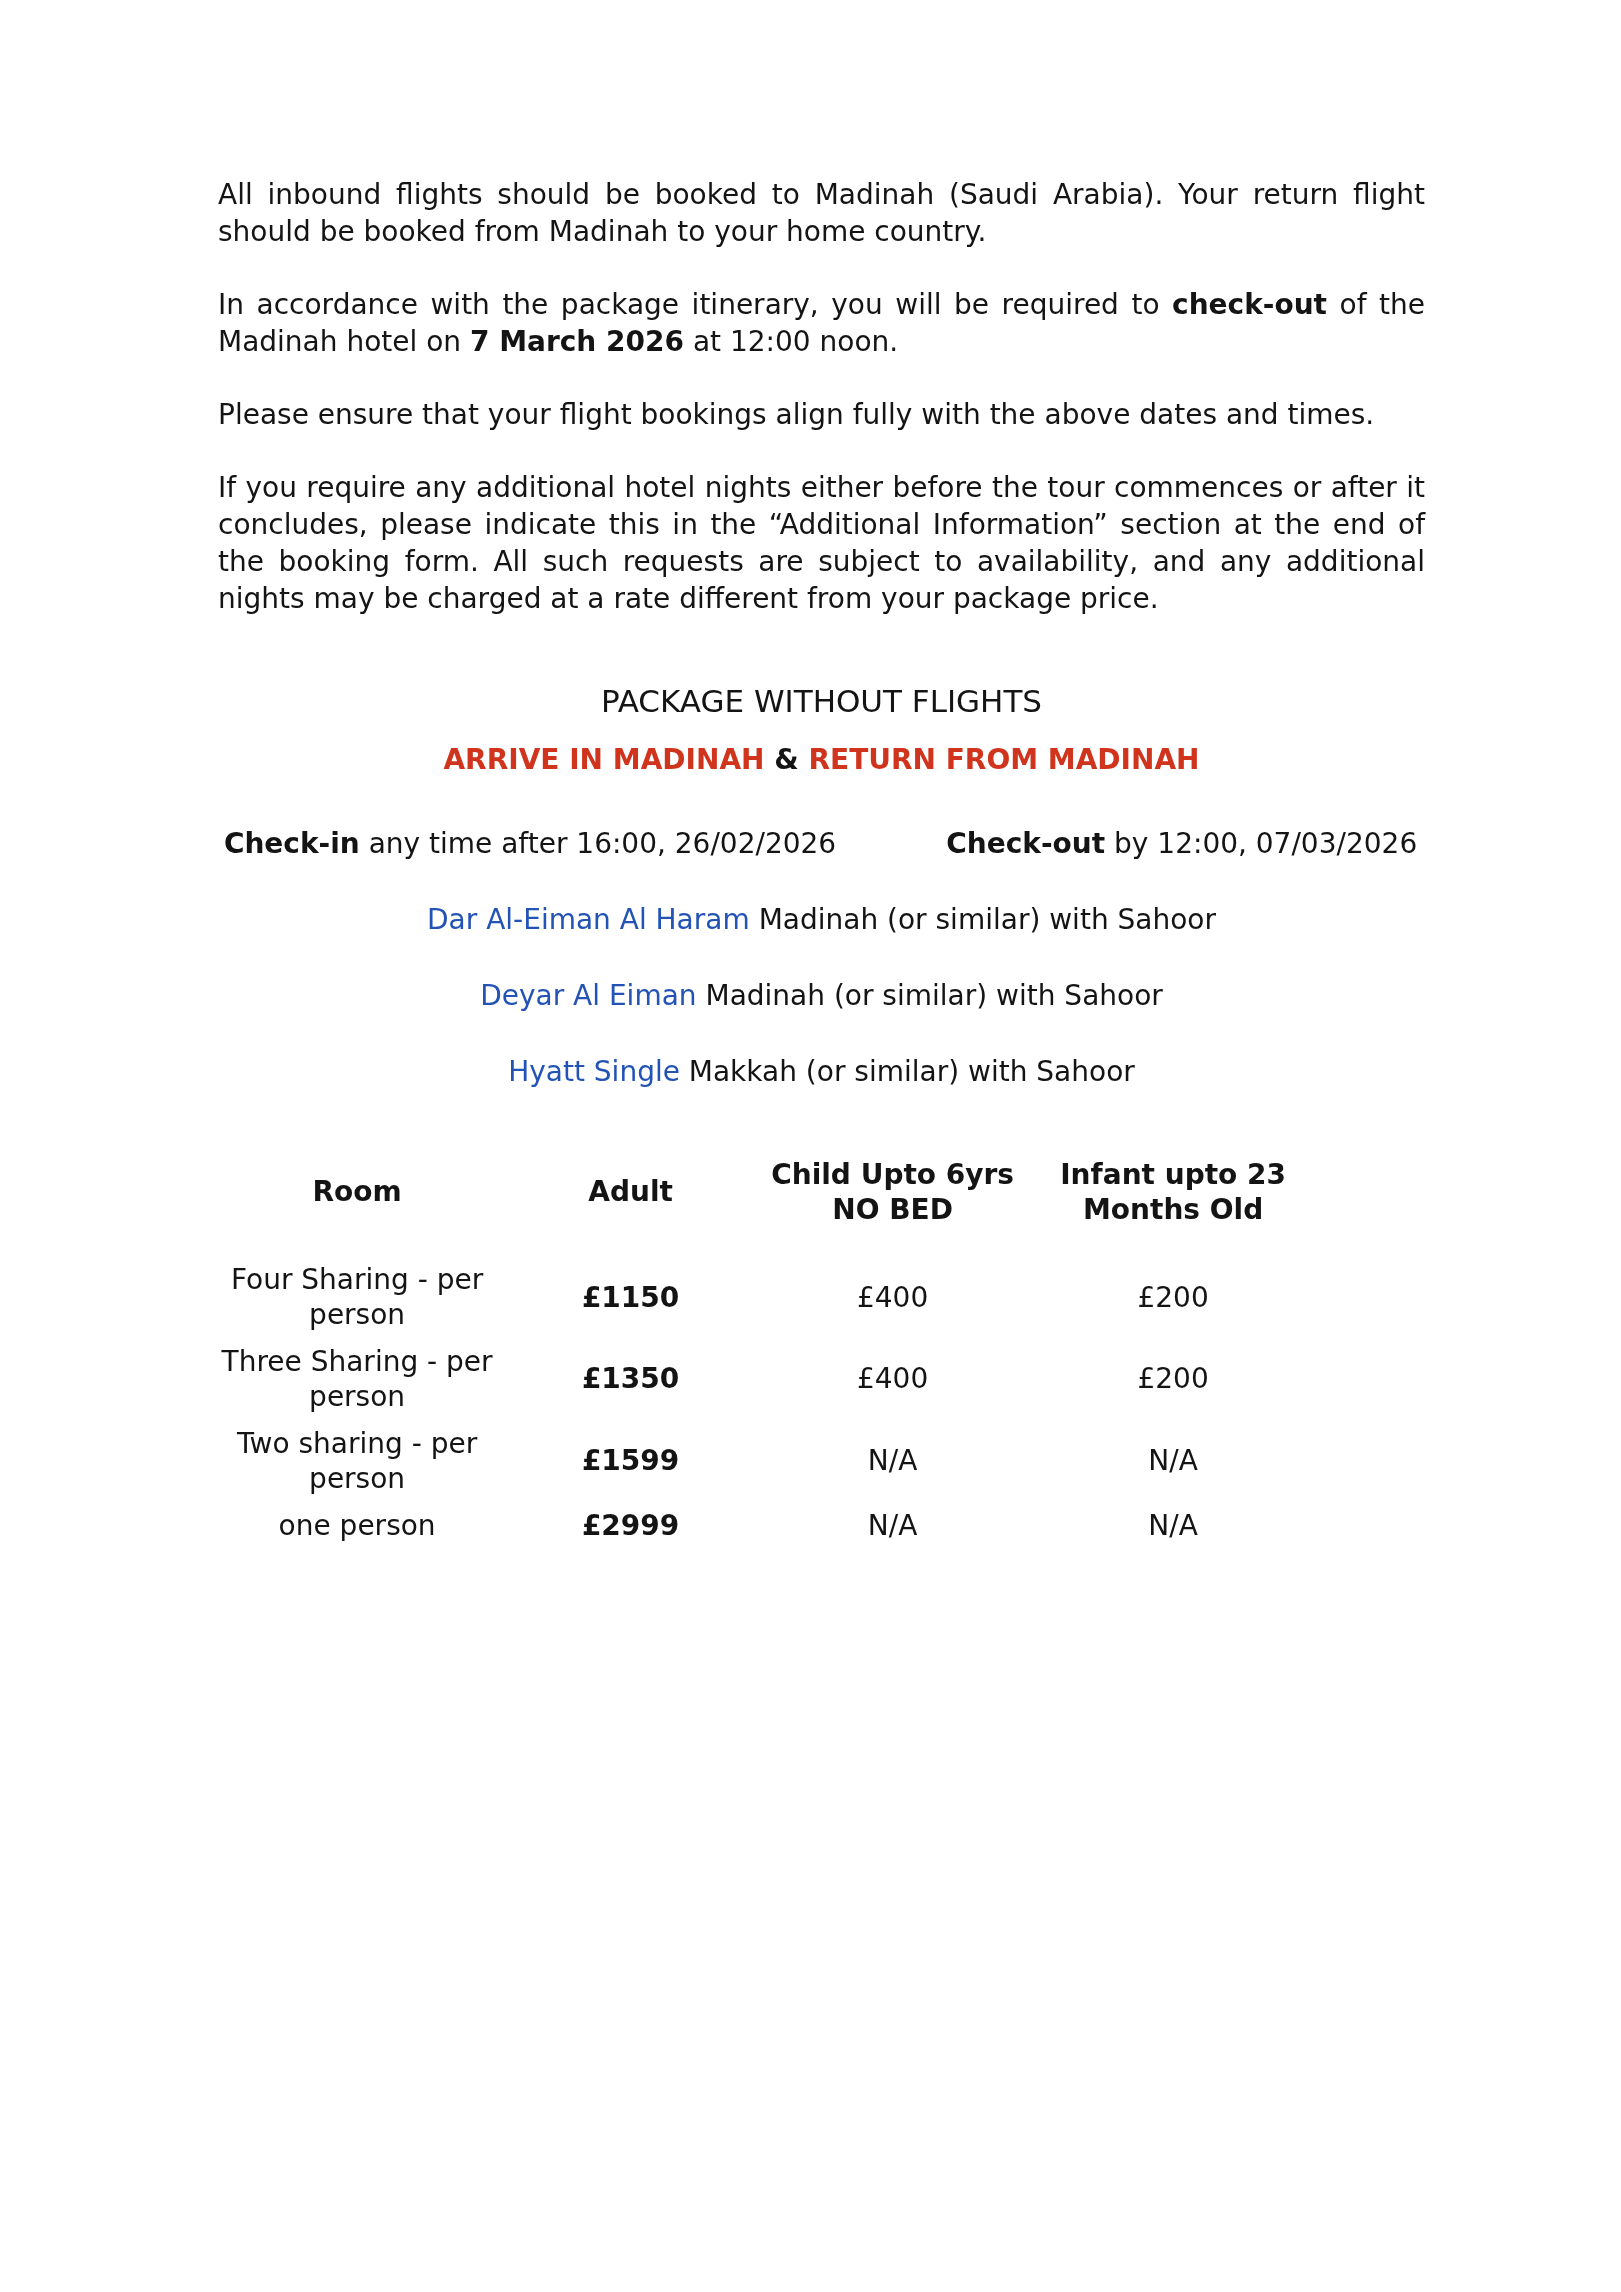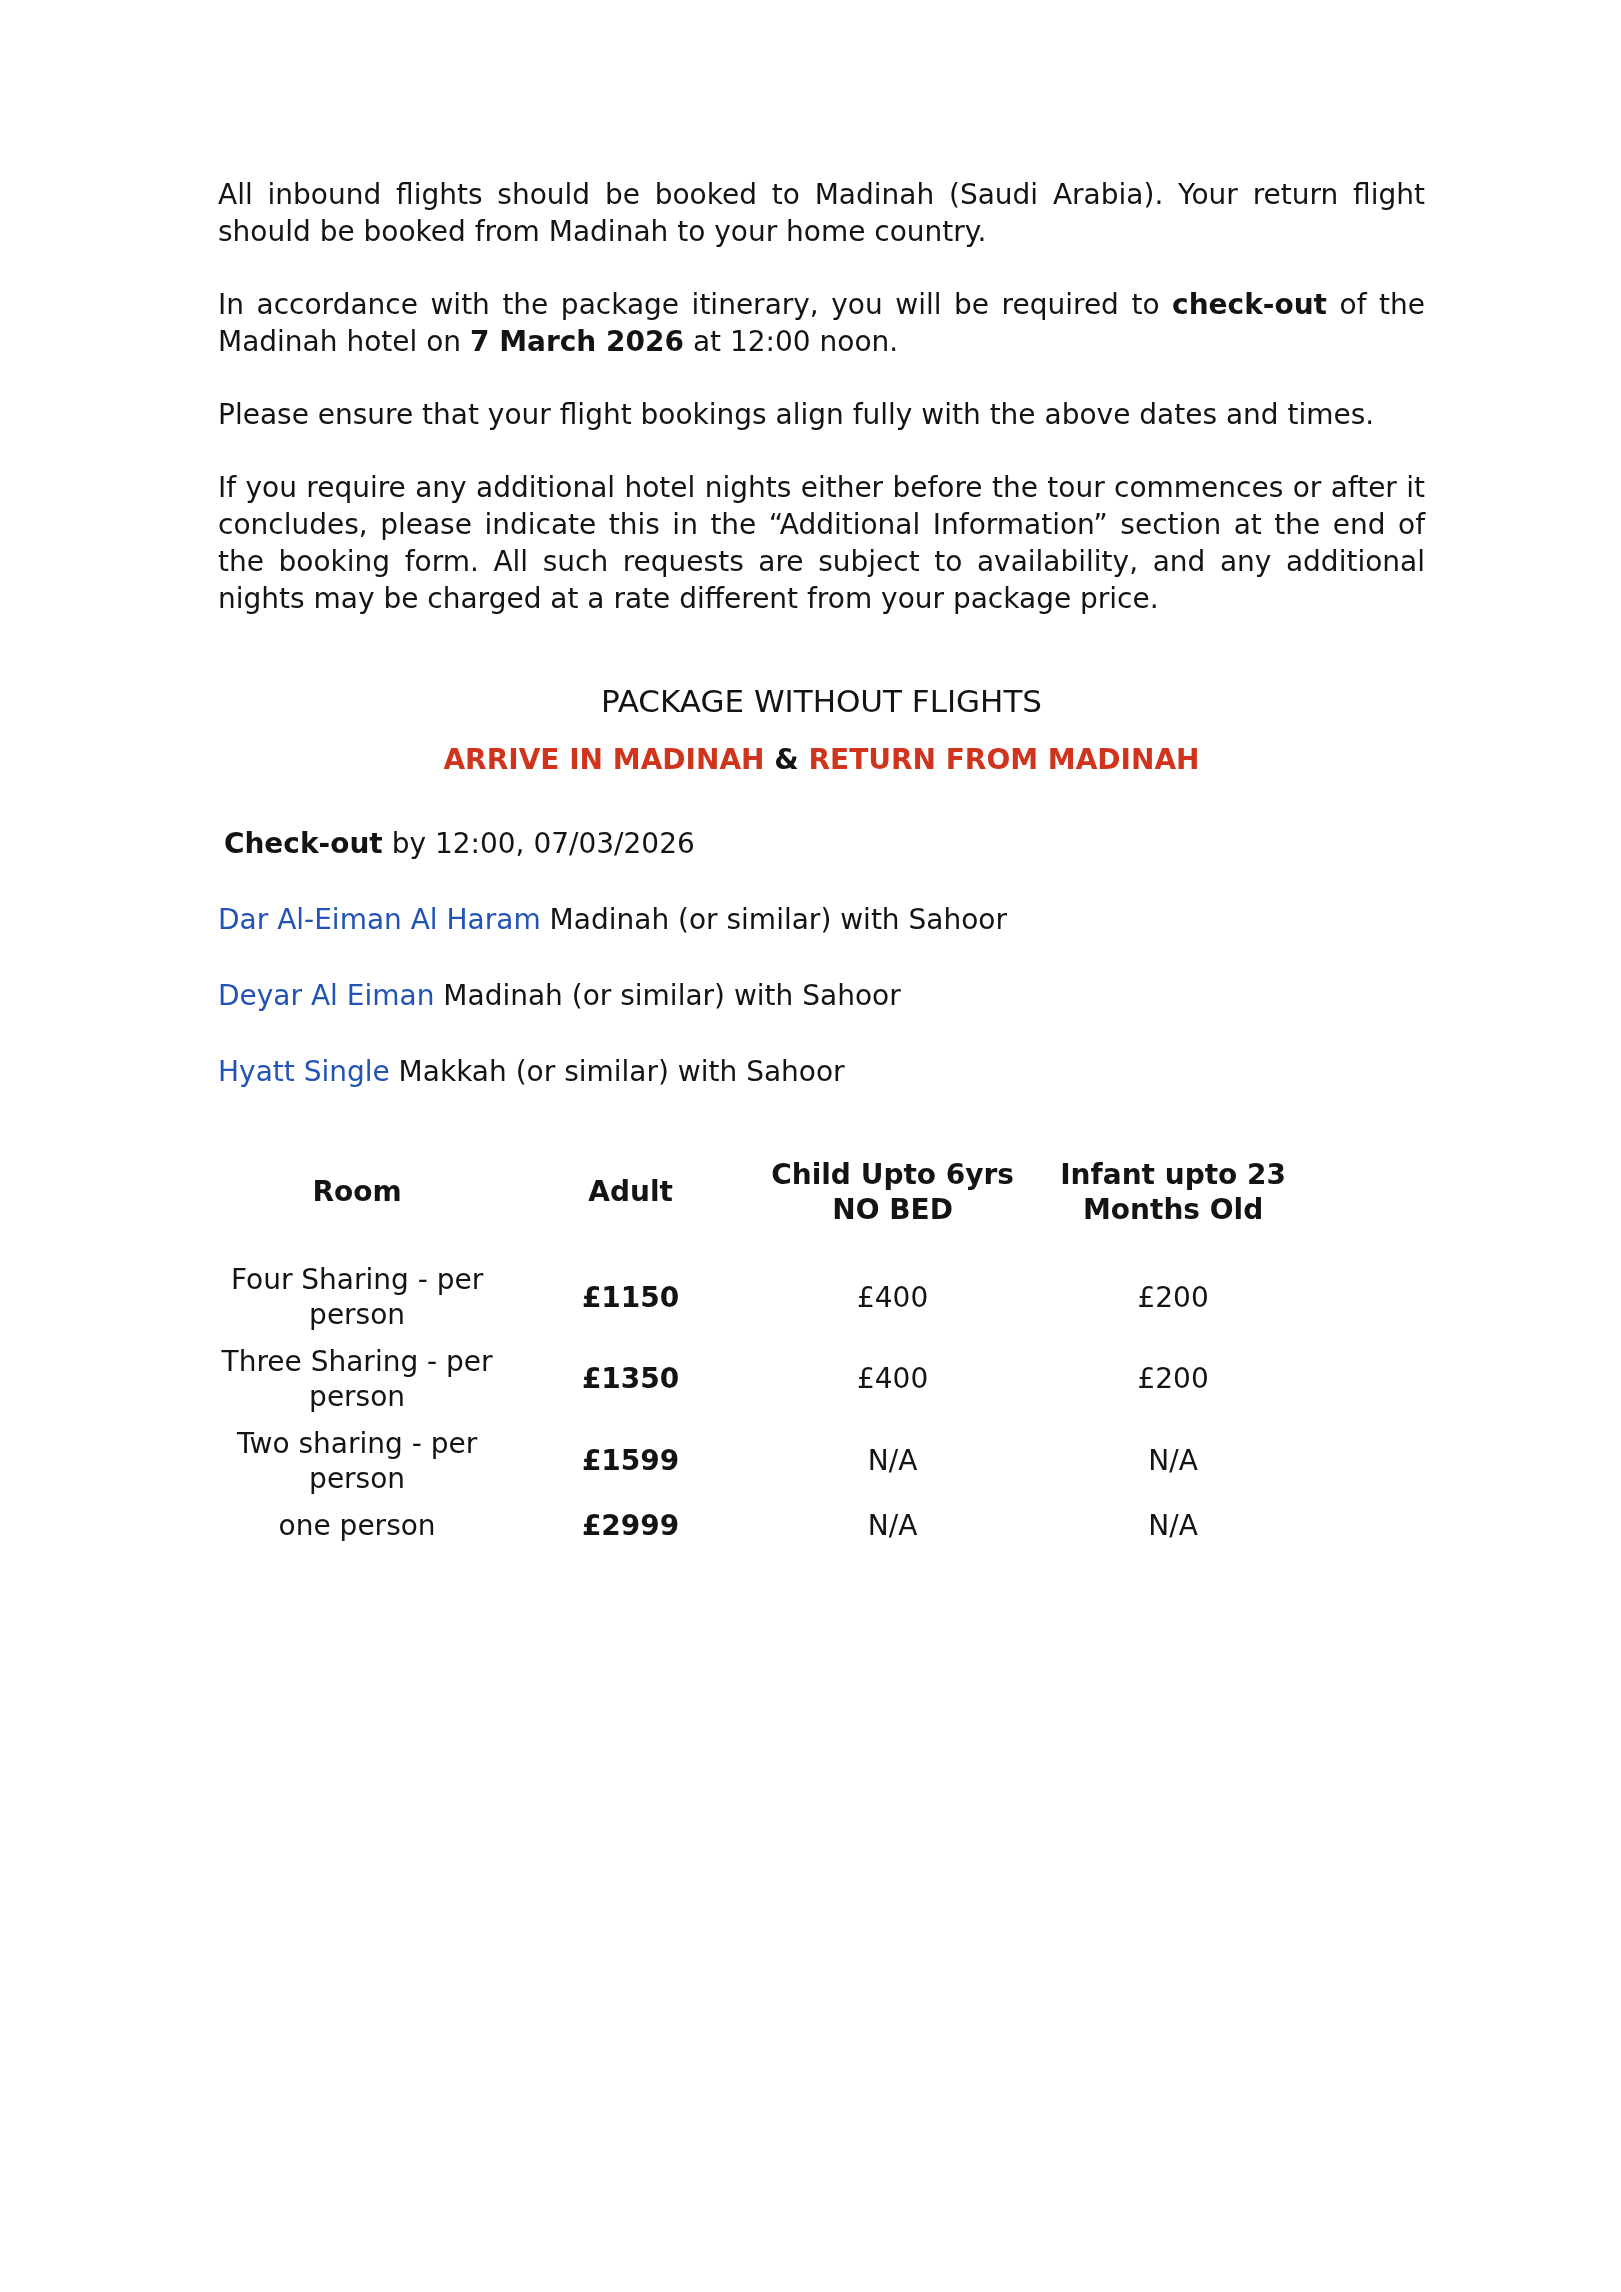--- a/index.html
+++ b/index.html
@@ -45,21 +45,21 @@
   }
   .subhead .red{color:var(--accent-red);}
   .subhead .amp{color:var(--ink);}
   .checkline{
     display:flex;
     justify-content:space-between;
     margin-top:47px;
     padding:0 7.8px 0 5.9px;
   }
   .hotel-line{
-    text-align:left;
+    text-align:center;
     margin-top:39px;
   }
   .hotel-name{color:var(--link-blue);}
   .price-table{
     margin-top:61px;
     margin-left:-5.9px;
   }
   .trow{
     display:grid;
     grid-template-columns:290px 257px 267px 294px;
@@ -89,20 +89,21 @@
 
     <p class="para">Please ensure that your flight bookings align fully with the above dates and times.</p>
 
     <p class="para para-last">If you require any additional hotel nights either before the tour commences or after it concludes, please indicate this in the “Additional Information” section at the end of the booking form. All such requests are subject to availability, and any additional nights may be charged at a rate different from your package price.</p>
 
     <div class="doc-heading">PACKAGE WITHOUT FLIGHTS</div>
 
     <div class="subhead"><span class="red">ARRIVE IN MADINAH</span><span class="amp"> &amp; </span><span class="red">RETURN FROM MADINAH</span></div>
 
     <div class="checkline">
+      <span><span class="b">Check-in</span><span> any time after 16:00, 26/02/2026</span></span>
       <span><span class="b">Check-out</span><span> by 12:00, 07/03/2026</span></span>
     </div>
 
     <div class="hotel-line"><span class="hotel-name">Dar Al-Eiman Al Haram</span><span> Madinah (or similar) with Sahoor</span></div>
 
     <div class="hotel-line"><span class="hotel-name">Deyar Al Eiman</span><span> Madinah (or similar) with Sahoor</span></div>
 
     <div class="hotel-line"><span class="hotel-name">Hyatt Single</span><span> Makkah (or similar) with Sahoor</span></div>
 
     <div class="price-table">

